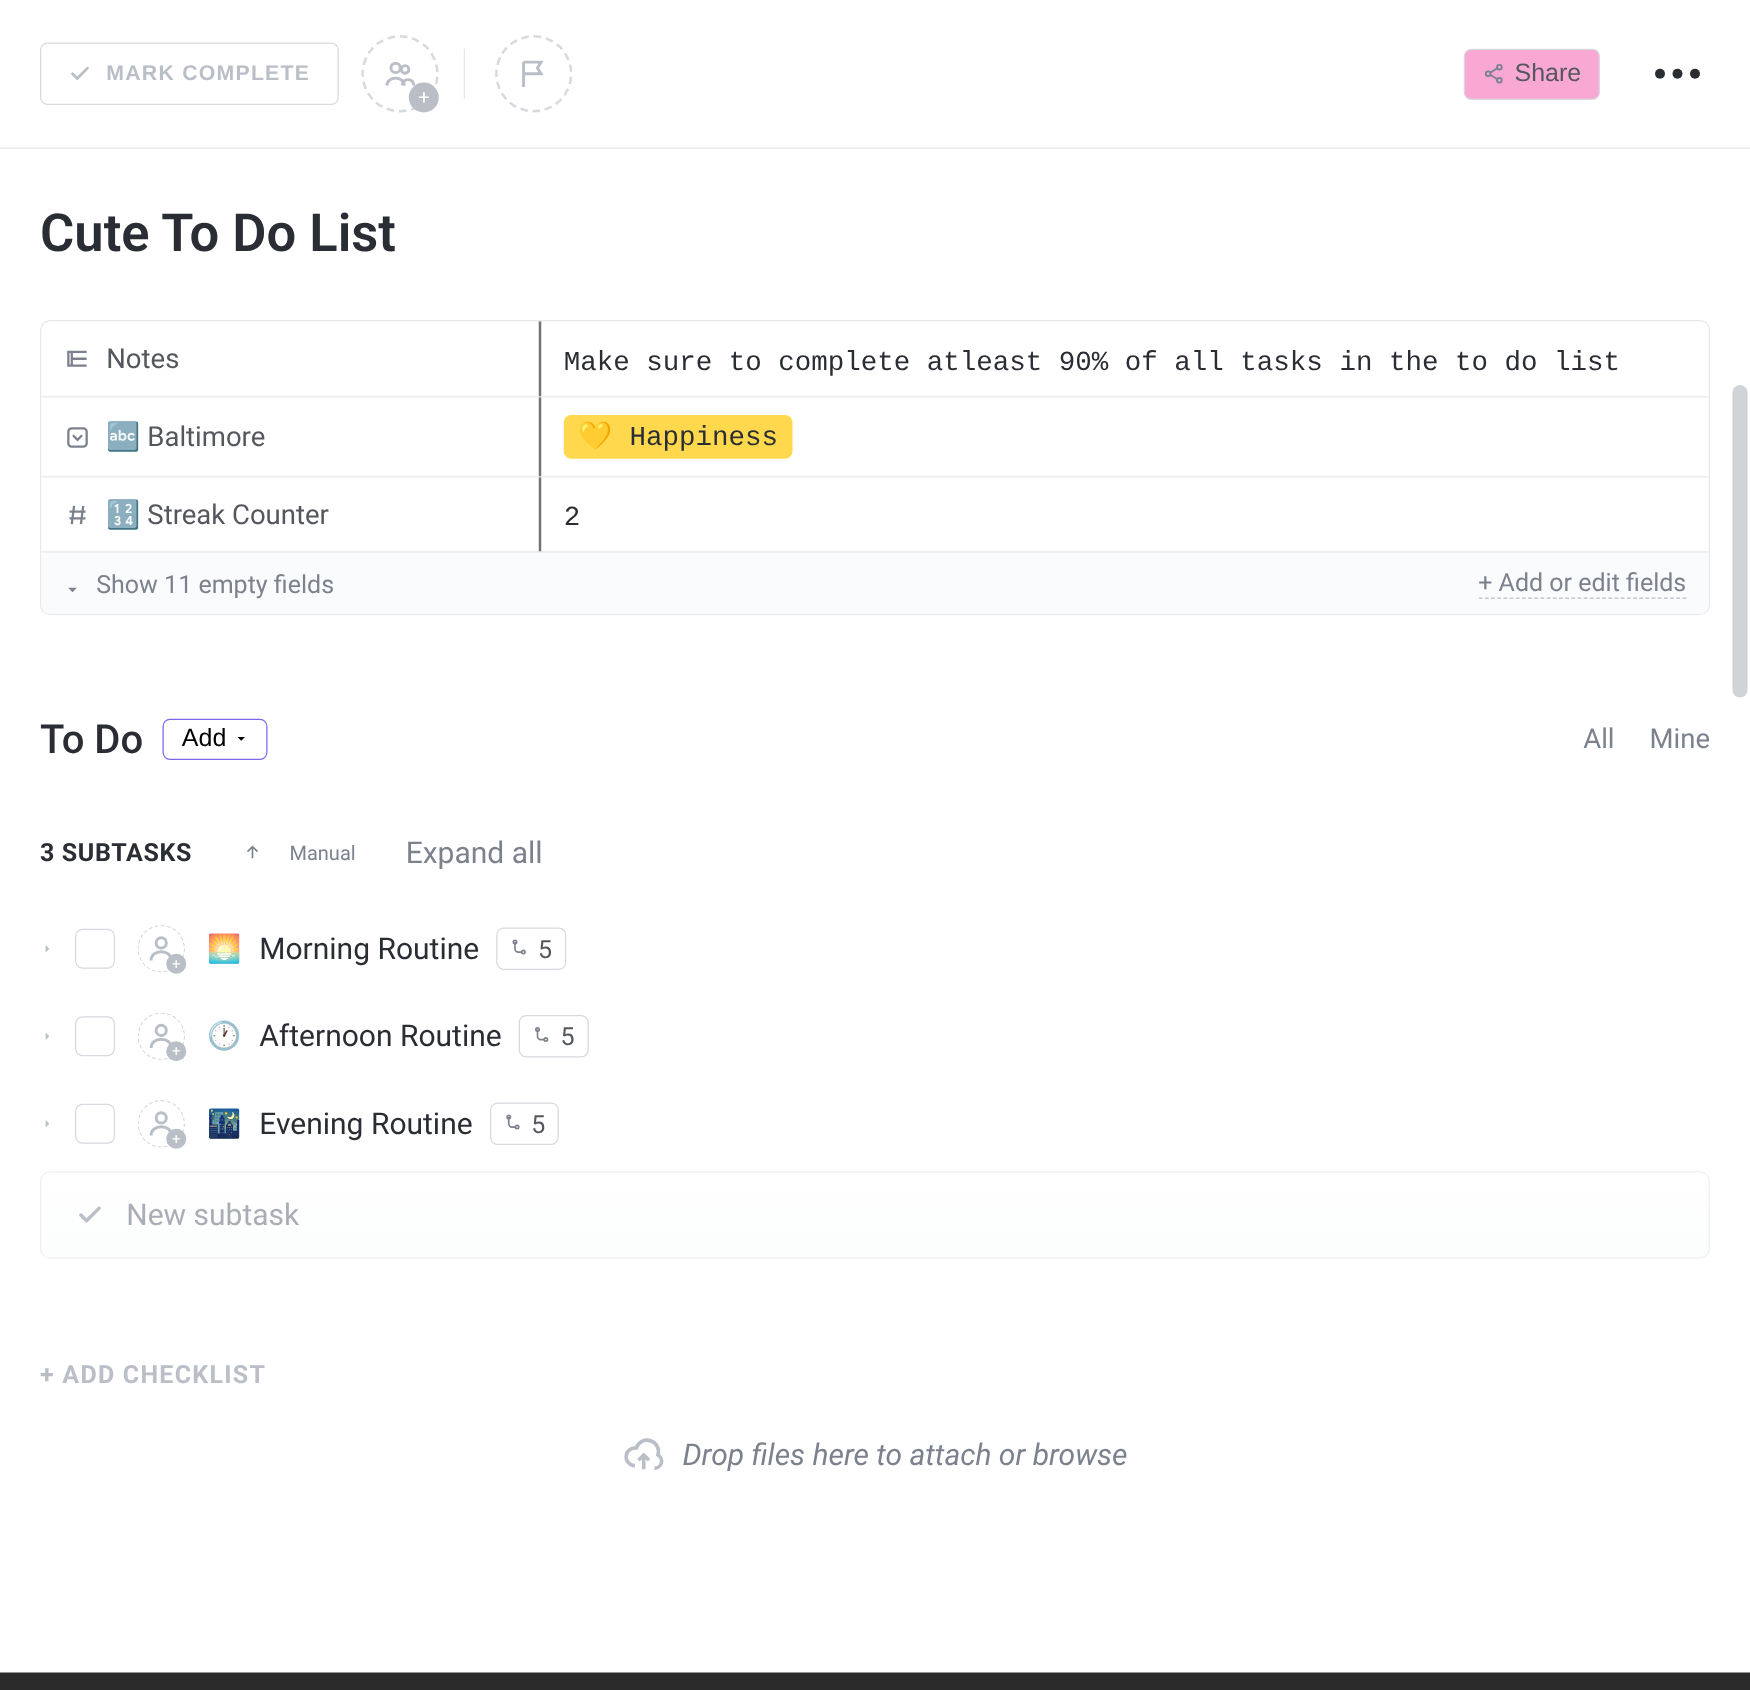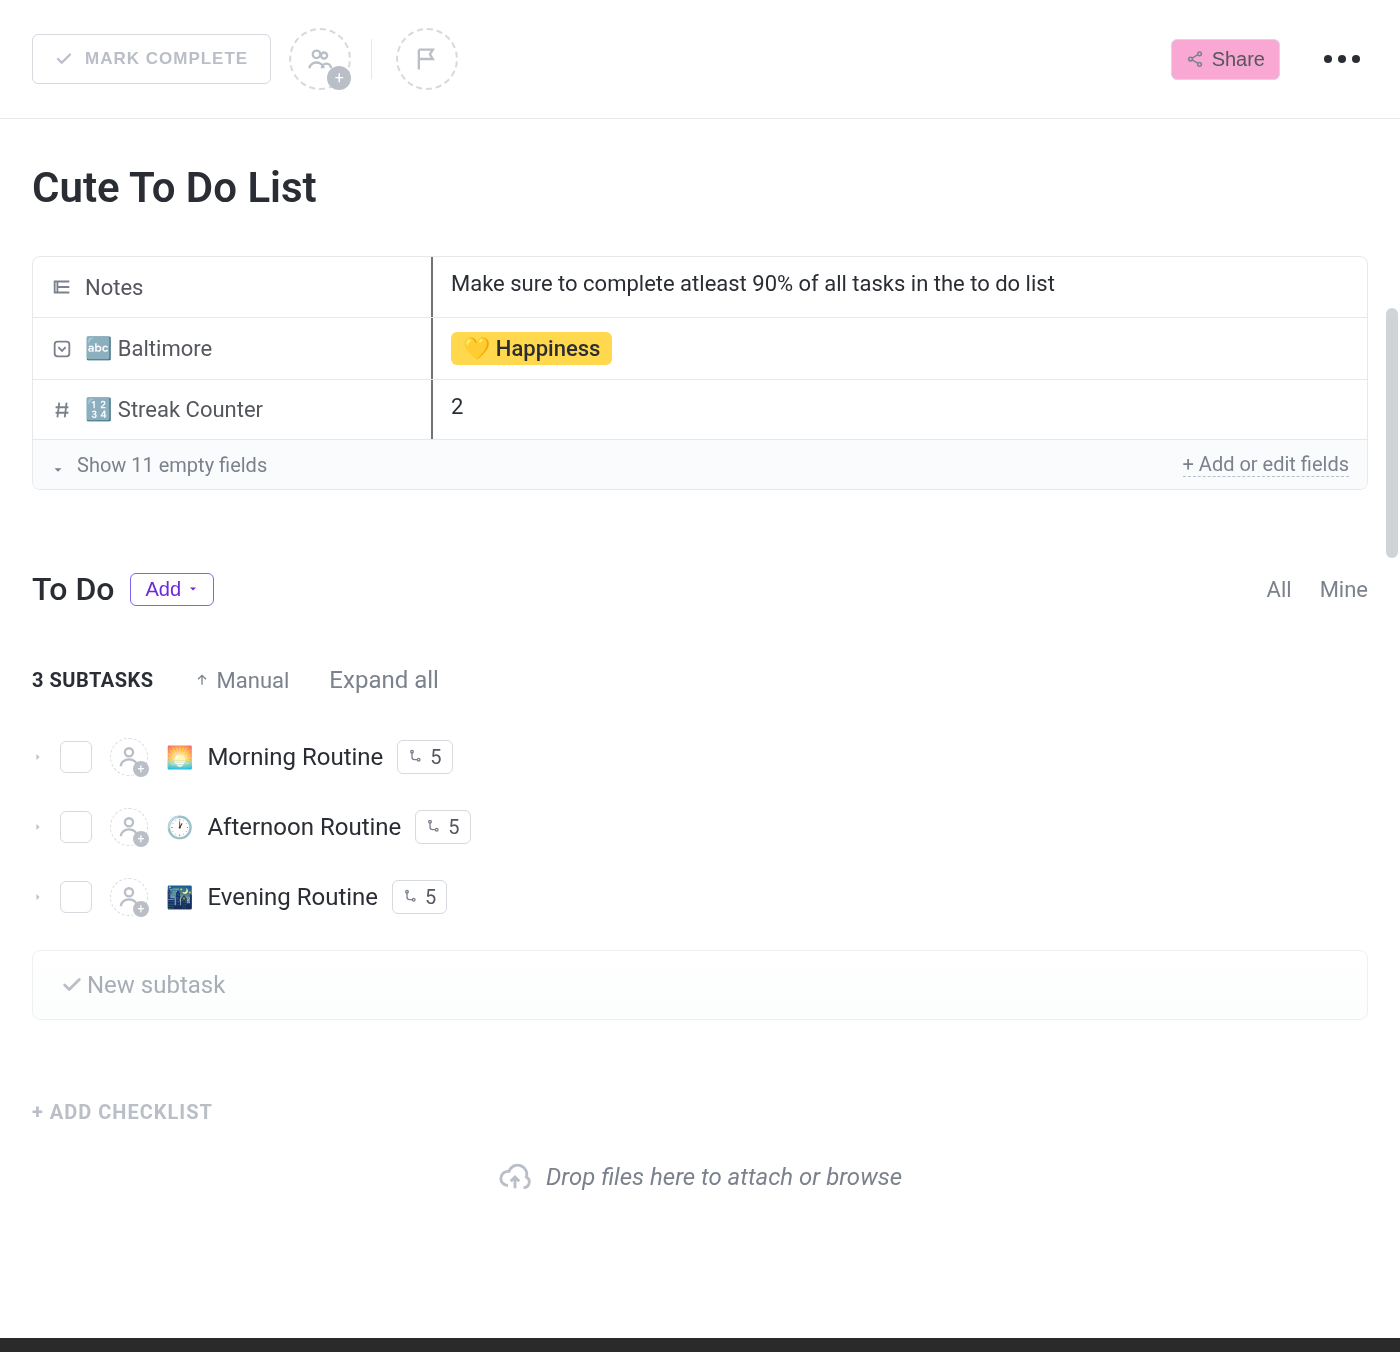--- a/index.html
+++ b/index.html
@@ -88,21 +88,21 @@
   .drow:first-child{ border-top:none;}
   .dlabel{
     width:400px; flex:0 0 400px;
     border-right:2px solid #737373;
     display:flex; align-items:center; gap:12px;
     padding: 14px 18px;
     color:#54575d; font-size:22px;
   }
   .dlabel .field-icon{ width:22px;height:22px;color:#7c828d; flex:0 0 22px; display:inline-flex;align-items:center;justify-content:center;}
   .dval{
-    flex:1; display:flex; align-items:flex-start; padding:14px 18px; font-size:22px; color:#2a2e34;
+    flex:1; display:flex; align-items:flex-end; padding:14px 18px; font-size:22px; color:#2a2e34;font-family:Liberation Mono, monospace;
   }
   .tag-pill{
     background:#ffd84d; color:#2a2e34; font-weight:500;
     padding:4px 12px; border-radius:6px; font-size:22px;
   }
   .details-footer{
     display:flex; align-items:center; justify-content:space-between;
     background:#fafbfc; padding:12px 18px; font-size:20px; color:#7c828d;
     border-top:1px solid #e6e8eb;
   }
@@ -110,33 +110,33 @@
   .details-footer .left svg{width:14px;height:14px;}
   .details-footer .right{ color:#7c828d; border-bottom:1px dashed #b9bec7; cursor:pointer;}
 
   
   .todo-head{
     display:flex; align-items:center; margin-top: 80px;
   }
   .todo-head h2{ font-size:32px; font-weight:500; margin-right:16px;}
   .add-btn{
     display:inline-flex; align-items:center; gap:6px;
-    border:1.5px solid #7b68ee; color:#6d28d9; background:#fff;
+    border:1.5px solid #7b68ee; color:#000000; background:#fff;
     border-radius:6px; padding:4px 14px; font-size:20px; font-weight:500; cursor:pointer;
   }
   .add-btn svg{width:12px;height:12px;}
   .todo-head .spacer{flex:1;}
   .todo-filter{ font-size:22px; color:#7c828d; margin-left:28px; cursor:pointer;}
 
   .subtasks-bar{
     display:flex; align-items:center; gap:40px; margin-top:58px; margin-bottom:28px;
     color:#7c828d;
   }
   .subtasks-bar .count{ font-size:20px; font-weight:700; letter-spacing:0.5px; color:#2a2e34;}
-  .subtasks-bar .sort{ display:flex;align-items:center;gap:7px;font-size:22px;cursor:pointer;}
+  .subtasks-bar .sort{ display:flex;align-items:center;gap:22px;font-size:16px;cursor:pointer;}
   .subtasks-bar .sort svg{width:16px;height:16px;}
   .subtasks-bar .expand{font-size:24px;cursor:pointer;}
 
   .task-row{
     display:flex; align-items:center; gap:14px; padding:16px 0;
   }
   .task-row .caret{ width:14px; color:#b9bec7; cursor:pointer;}
   .task-row .caret svg{width:12px;height:12px;}
   .task-row .checkbox{
     width:32px;height:32px;border:1.5px solid #d6d9de;border-radius:6px;cursor:pointer;background:#fff;
@@ -144,23 +144,23 @@
   .task-row .assign{ margin-left:4px;}
   .task-row .emoji{ font-size:22px; margin-left:4px;}
   .task-row .tname{ font-size:24px; color:#2a2e34;}
   .count-pill{
     display:inline-flex;align-items:center;gap:6px;
     border:1px solid #d6d9de;border-radius:6px;padding:4px 10px;color:#54575d;font-size:20px;
   }
   .count-pill svg{width:16px;height:16px;color:#7c828d;}
 
   .new-subtask{
-    display:flex;align-items:center;gap:4px;
+    display:flex;align-items:center;gap:18px;
     border:1px solid #eef0f2;border-radius:8px;
-    padding:20px 28px;margin-top:18px;color:#a9adb5;font-size:24px;
+    padding:20px 28px;margin-top:3px;color:#a9adb5;font-size:24px;
     background:linear-gradient(#fff,#fcfdfd);
   }
   .new-subtask svg{width:22px;height:22px;color:#b9bec7;}
 
   .add-checklist{
     margin-top:80px;font-size:20px;font-weight:700;letter-spacing:1px;color:#b9bec7;cursor:pointer;
   }
 
   .dropzone{
     display:flex;align-items:center;justify-content:center;gap:14px;

